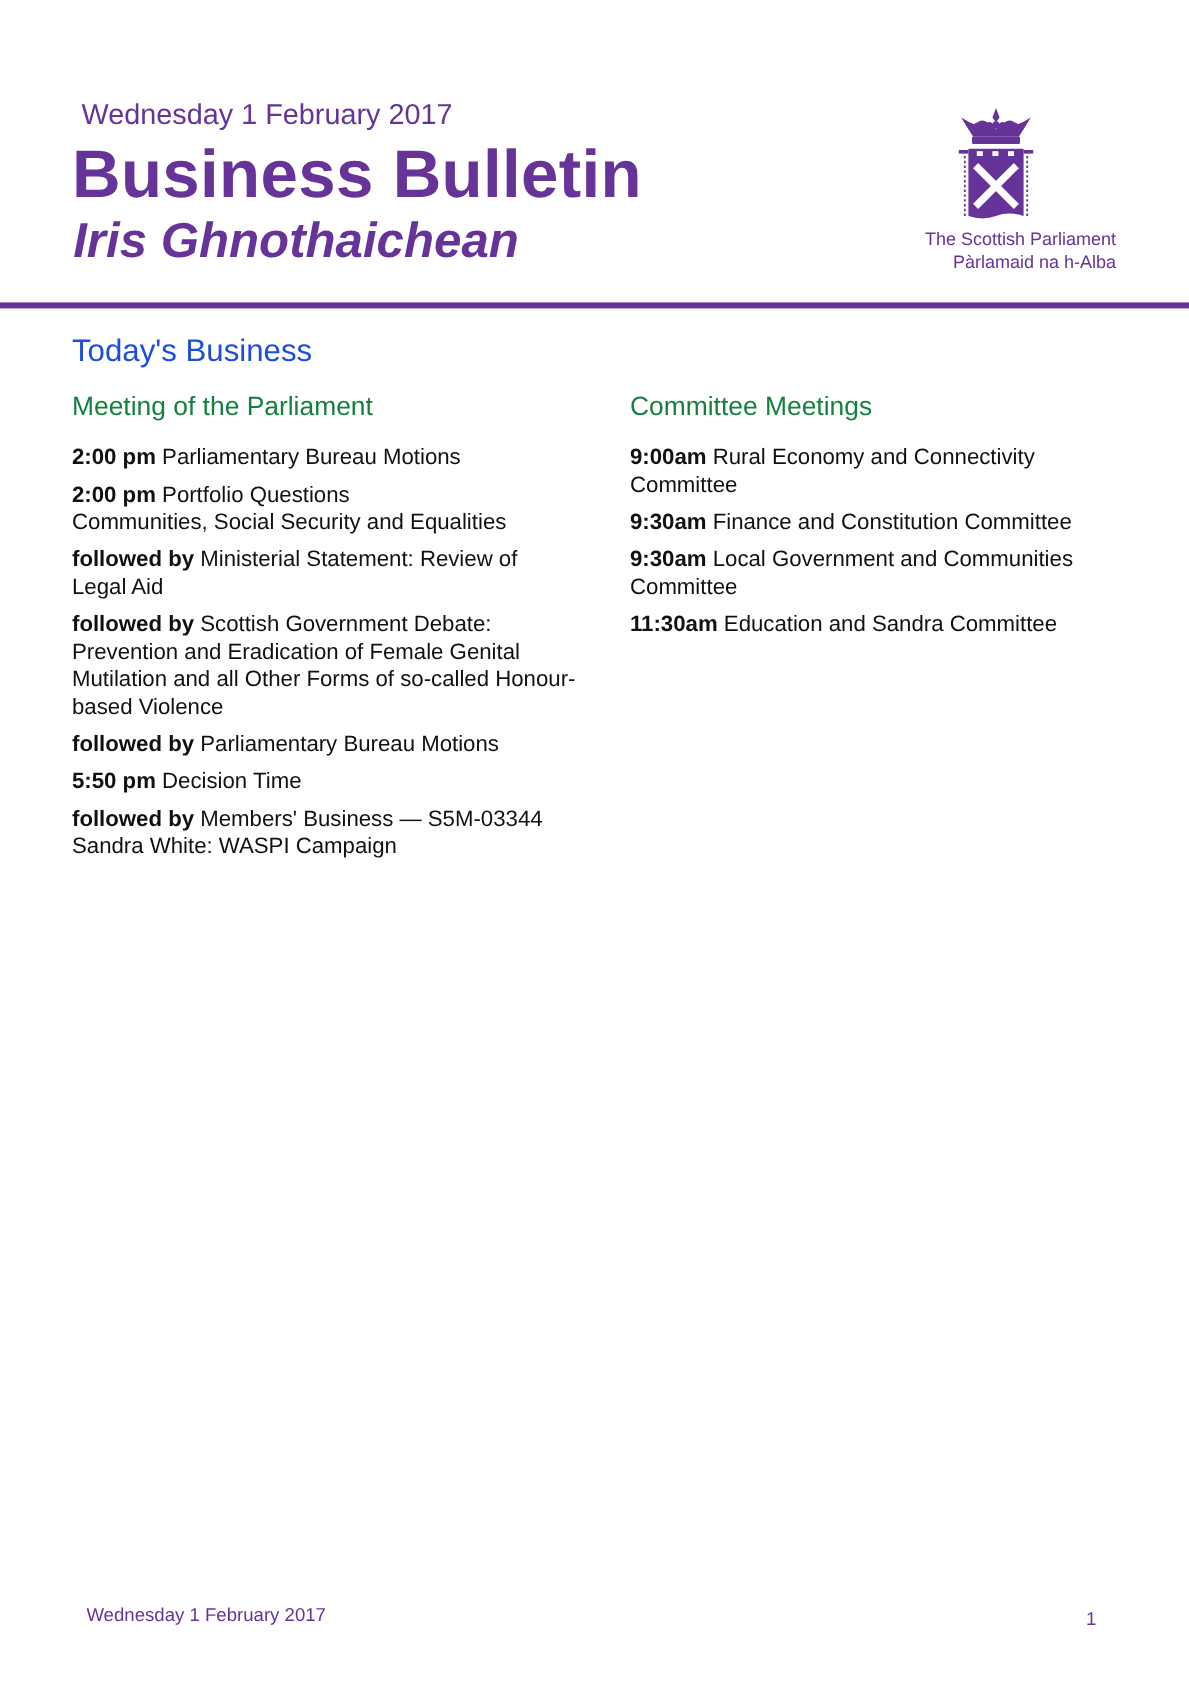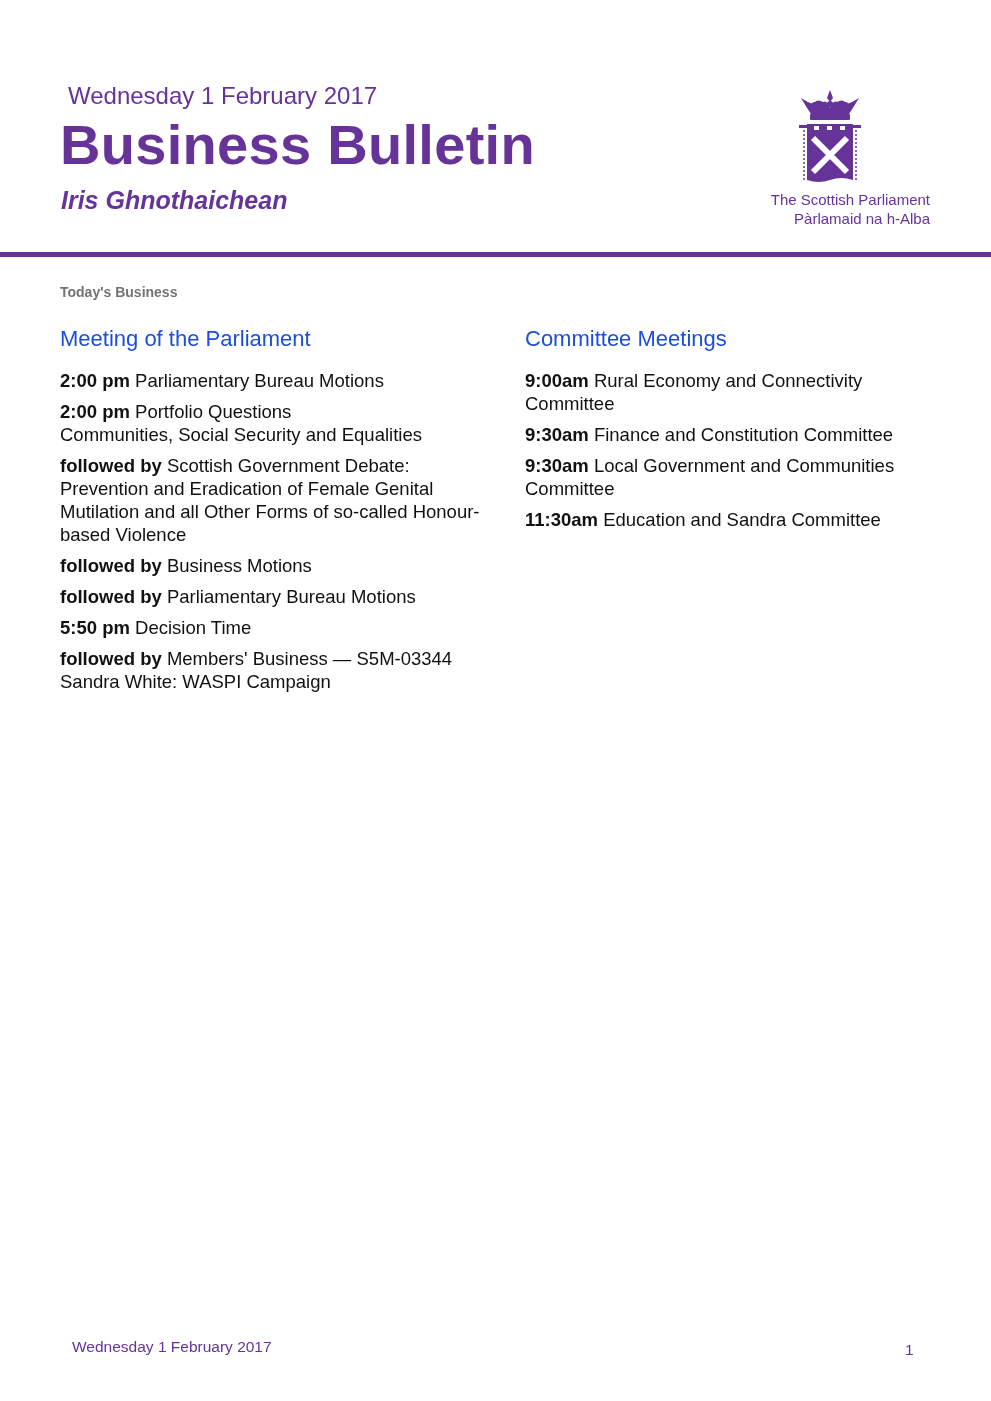--- a/index.html
+++ b/index.html
@@ -12,47 +12,47 @@
     font-size: 24px; color: #663399; line-height: 28px;
   }
   .header-title {
     position: absolute; left: 60px; top: 112px;
     font-size: 56px; font-weight: bold; color: #663399; line-height: 66px;
     letter-spacing: 0.3px;
     text-align: center;
   }
   .header-subtitle {
     position: absolute; left: 61px; top: 182px;
-    font-size: 25px; font-weight: bold; font-style: italic; color: #663399; line-height: 36px;
+    font-size: 41px; font-weight: bold; font-style: italic; color: #663399; line-height: 36px;
   }
   .logo {
     position: absolute; left: 730px; top: 88px; width: 200px; height: 145px;
   }
   .logo svg { position: absolute; left: 67px; top: 0; }
   .logo-text {
     position: absolute; left: 0; width: 200px; text-align: right;
     font-size: 15px; color: #663399; line-height: 19px;
   }
   .logo-text.l1 { top: 102px; }
   .logo-text.l2 { top: 121px; }
   .rule {
     position: absolute; left: 0; top: 252px; width: 991px; height: 5px;
     background: #663399;
   }
   .section-title {
     position: absolute; left: 60px; top: 279px;
-    font-size: 14px; font-weight: bold; color: #737373; line-height: 26px;
+    font-size: 26px; font-weight: normal; color: #1d4ed8; line-height: 26px;
   }
   .col {
     position: absolute; top: 325px;
   }
   .col.left { left: 60px; width: 420px; }
   .col.right { left: 525px; width: 420px; }
   .col-heading {
-    font-size: 22px; color: #1d4ed8; line-height: 28px; margin: 0 0 16px 0;
+    font-size: 22px; color: #15803d; line-height: 28px; margin: 0 0 16px 0;
   }
   .item {
     font-size: 18.5px; line-height: 23px; margin: 0 0 8px 0; color: #111111;
   }
   .item b { font-weight: bold; }
   .footer-date {
     position: absolute; left: 72px; top: 1337px;
     font-size: 15.5px; color: #663399; line-height: 20px;
   }
   .footer-page {
@@ -106,24 +106,24 @@
   <div class="col-heading">Meeting of the Parliament</div>
 
   <div class="item">
     <b>2:00 pm</b><span> Parliamentary Bureau Motions</span>
   </div>
   <div class="item">
     <b>2:00 pm</b><span> Portfolio Questions</span><br>
     <span>Communities, Social Security and Equalities</span>
   </div>
   <div class="item">
-    <b>followed by</b><span> Scottish Government Debate: Prevention and Eradication of Female Genital Mutilation and all Other Forms of so-called Honour-based Violence</span>
+    <b>followed by</b><span> Ministerial Statement: Review of Legal Aid</span>
   </div>
   <div class="item">
-    <b>followed by</b><span> Business Motions</span>
+    <b>followed by</b><span> Scottish Government Debate: Prevention and Eradication of Female Genital Mutilation and all Other Forms of so-called Honour-based Violence</span>
   </div>
   <div class="item">
     <b>followed by</b><span> Parliamentary Bureau Motions</span>
   </div>
   <div class="item">
     <b>5:50 pm</b><span> Decision Time</span>
   </div>
   <div class="item">
     <b>followed by</b><span> Members' Business — S5M-03344 Sandra White: WASPI Campaign</span>
   </div>

